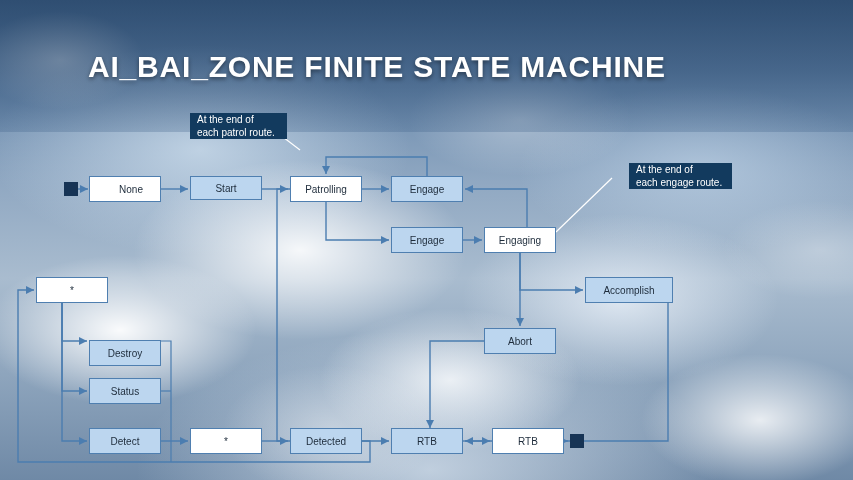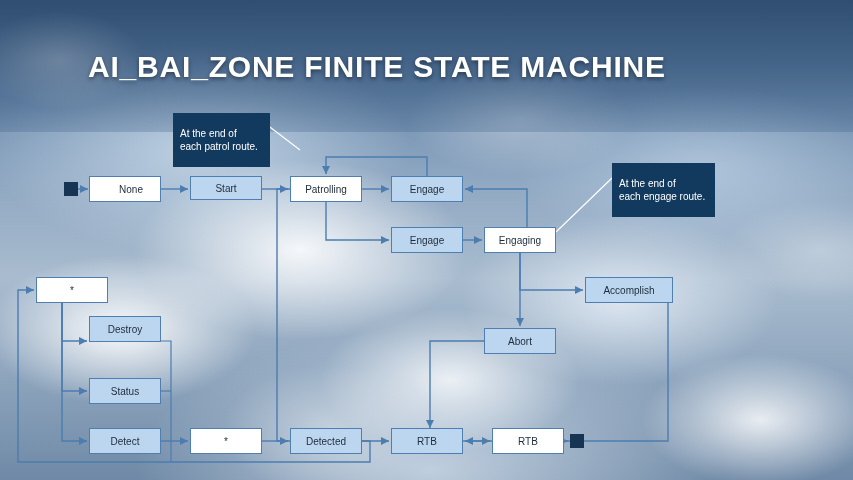--- a/index.html
+++ b/index.html
@@ -84,22 +84,23 @@
     z-index: 6;
   }
   
   .callout {
     position: absolute;
     box-sizing: border-box;
     background: #123a5e;
     color: #ffffff;
     font-size: 10px;
     line-height: 13px;
-    padding: 14px 7px;
+    padding: 0 7px;
     z-index: 8;
+    margin-left: 17px;
   }
   
   #wires {
     position: absolute;
     inset: 0;
     z-index: 3;
     pointer-events: none;
   }
 </style>
 </head>
@@ -196,21 +197,21 @@
     </div>
   <div class="node" style="left:585px; top:277px; width:88px; height:26px;">
       <span>Accomplish</span>
     </div>
   <div class="node" style="left:484px; top:328px; width:72px; height:26px;">
       <span>Abort</span>
     </div>
   <div class="node white" style="left:36px; top:277px; width:72px; height:26px;">
       <span>*</span>
     </div>
-  <div class="node" style="left:89px; top:316px; width:72px; height:26px;text-align:center;">
+  <div class="node" style="left:89px; top:340px; width:72px; height:26px;text-align:center;">
       <span>Destroy</span>
     </div>
   <div class="node" style="left:89px; top:378px; width:72px; height:26px;">
       <span>Status</span>
     </div>
   <div class="node" style="left:89px; top:428px; width:72px; height:26px;">
       <span>Detect</span>
     </div>
   <div class="node white" style="left:190px; top:428px; width:72px; height:26px;">
       <span>*</span>

